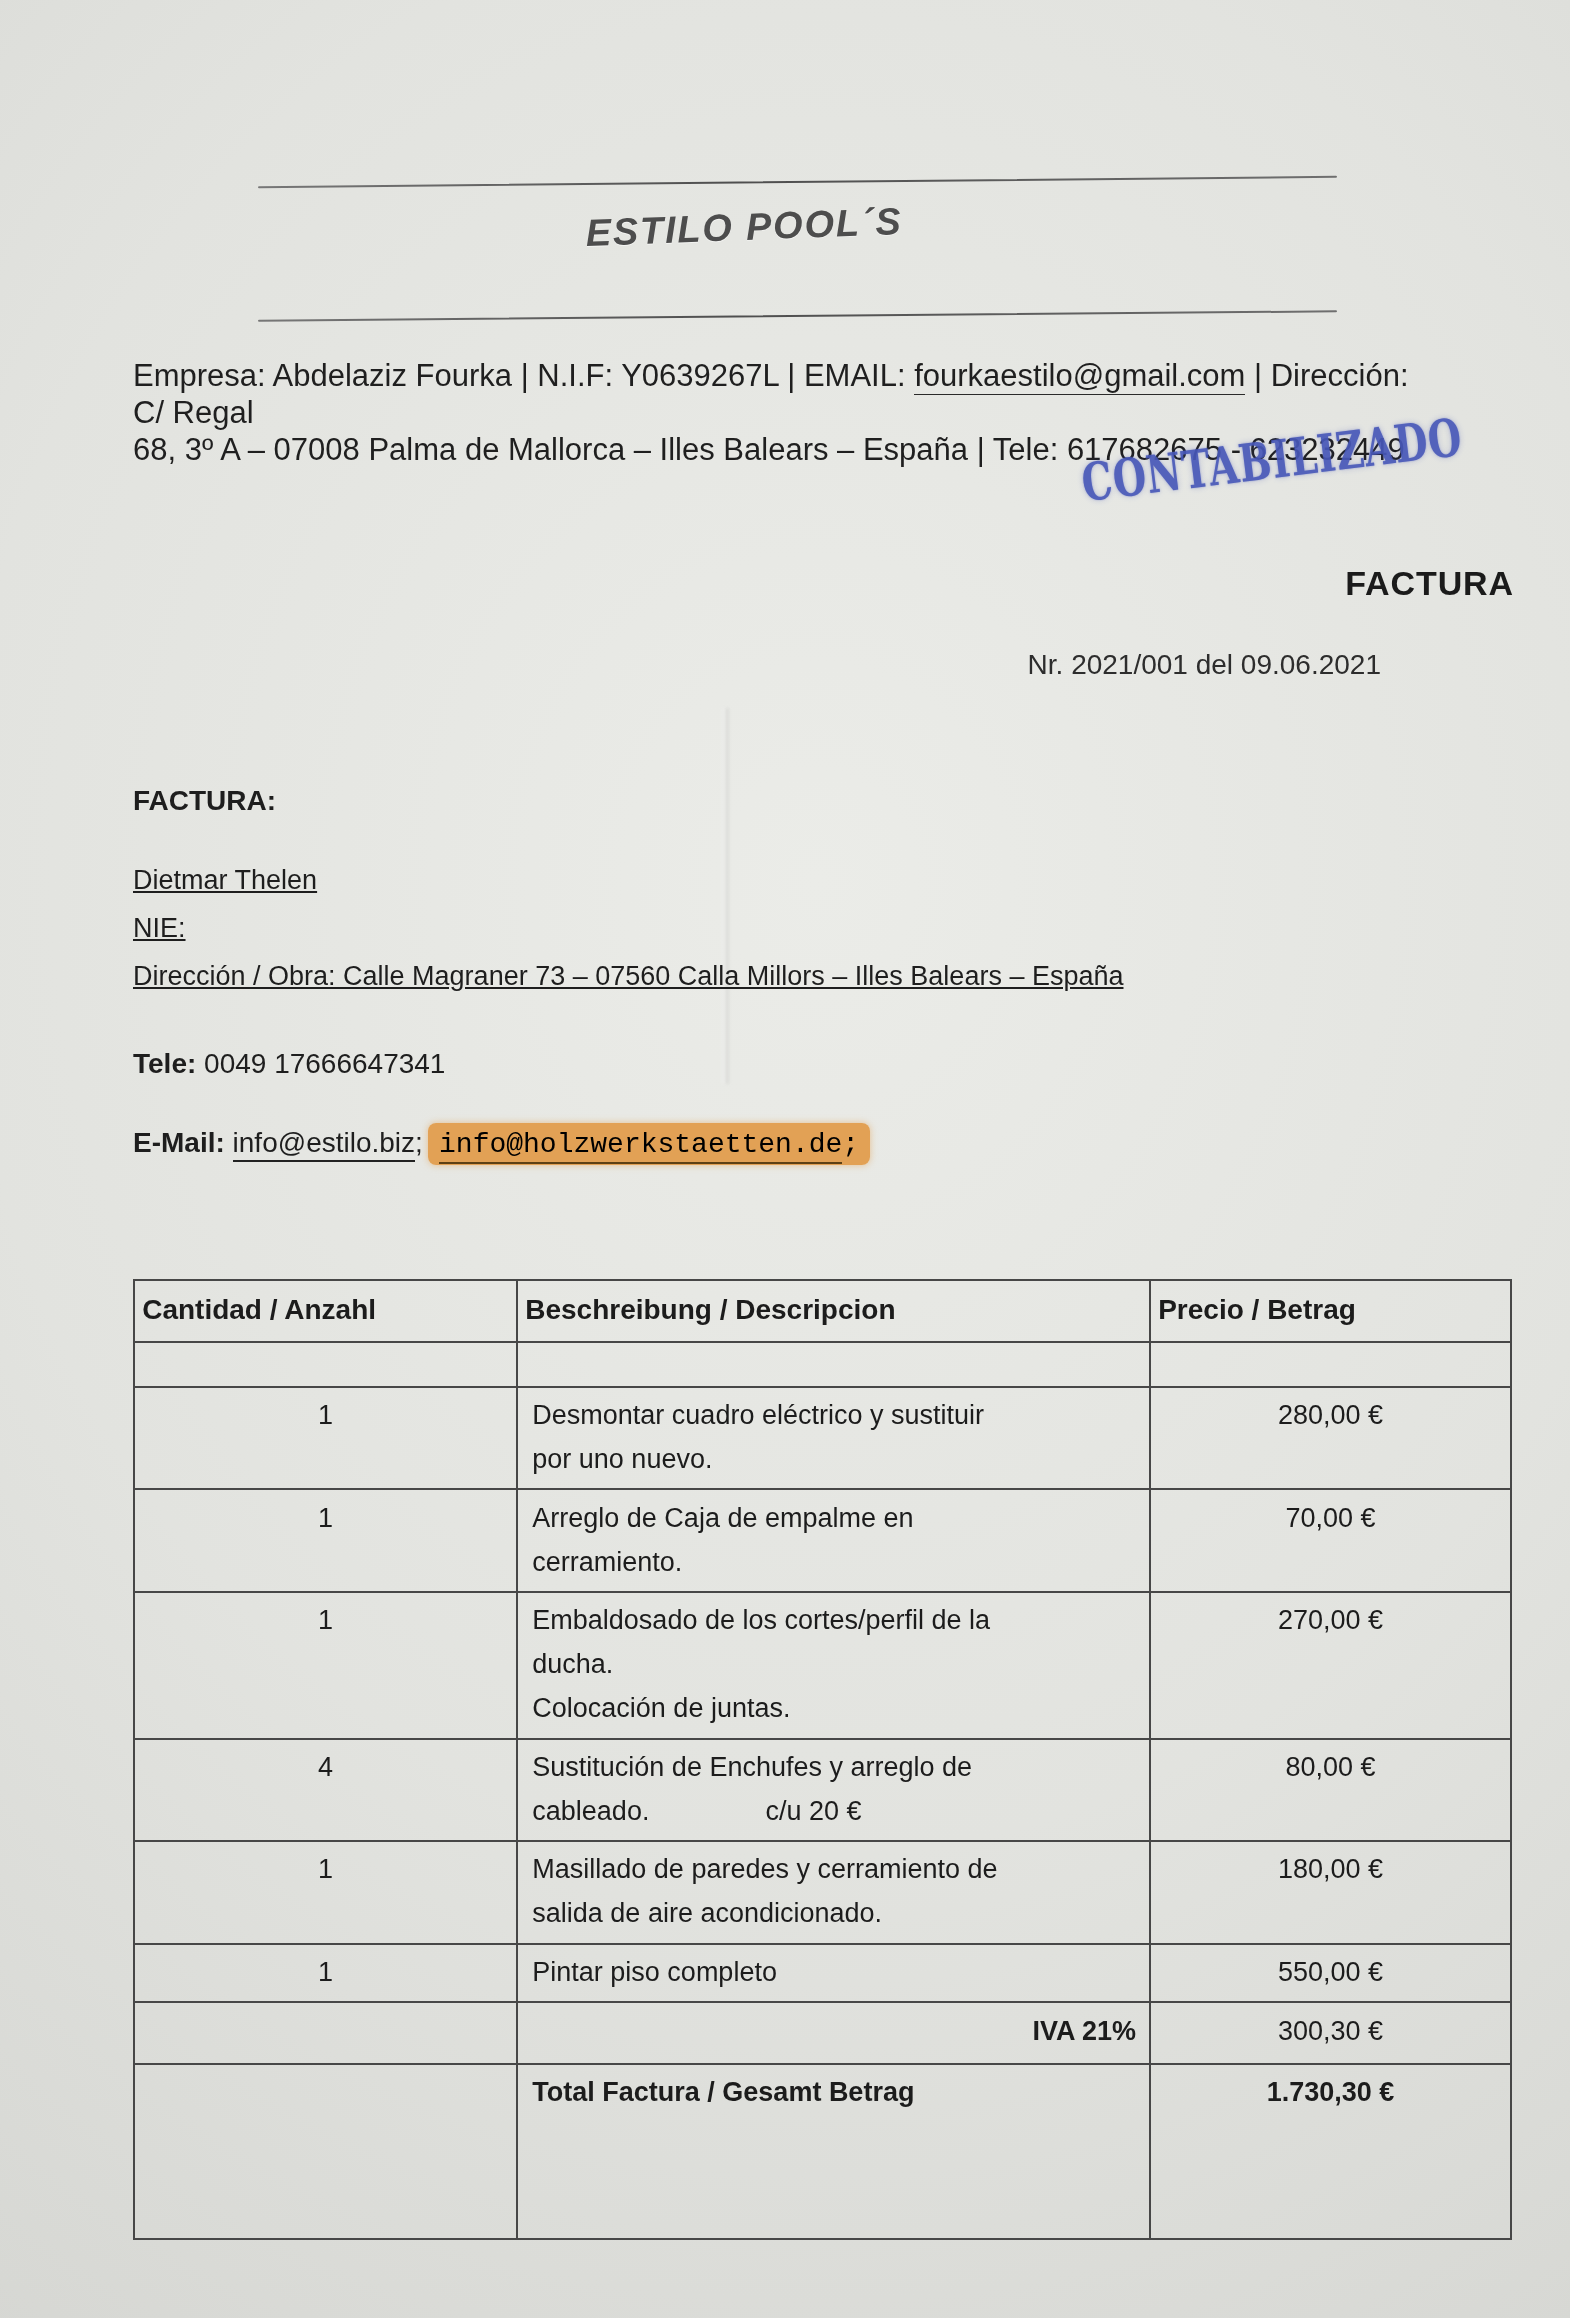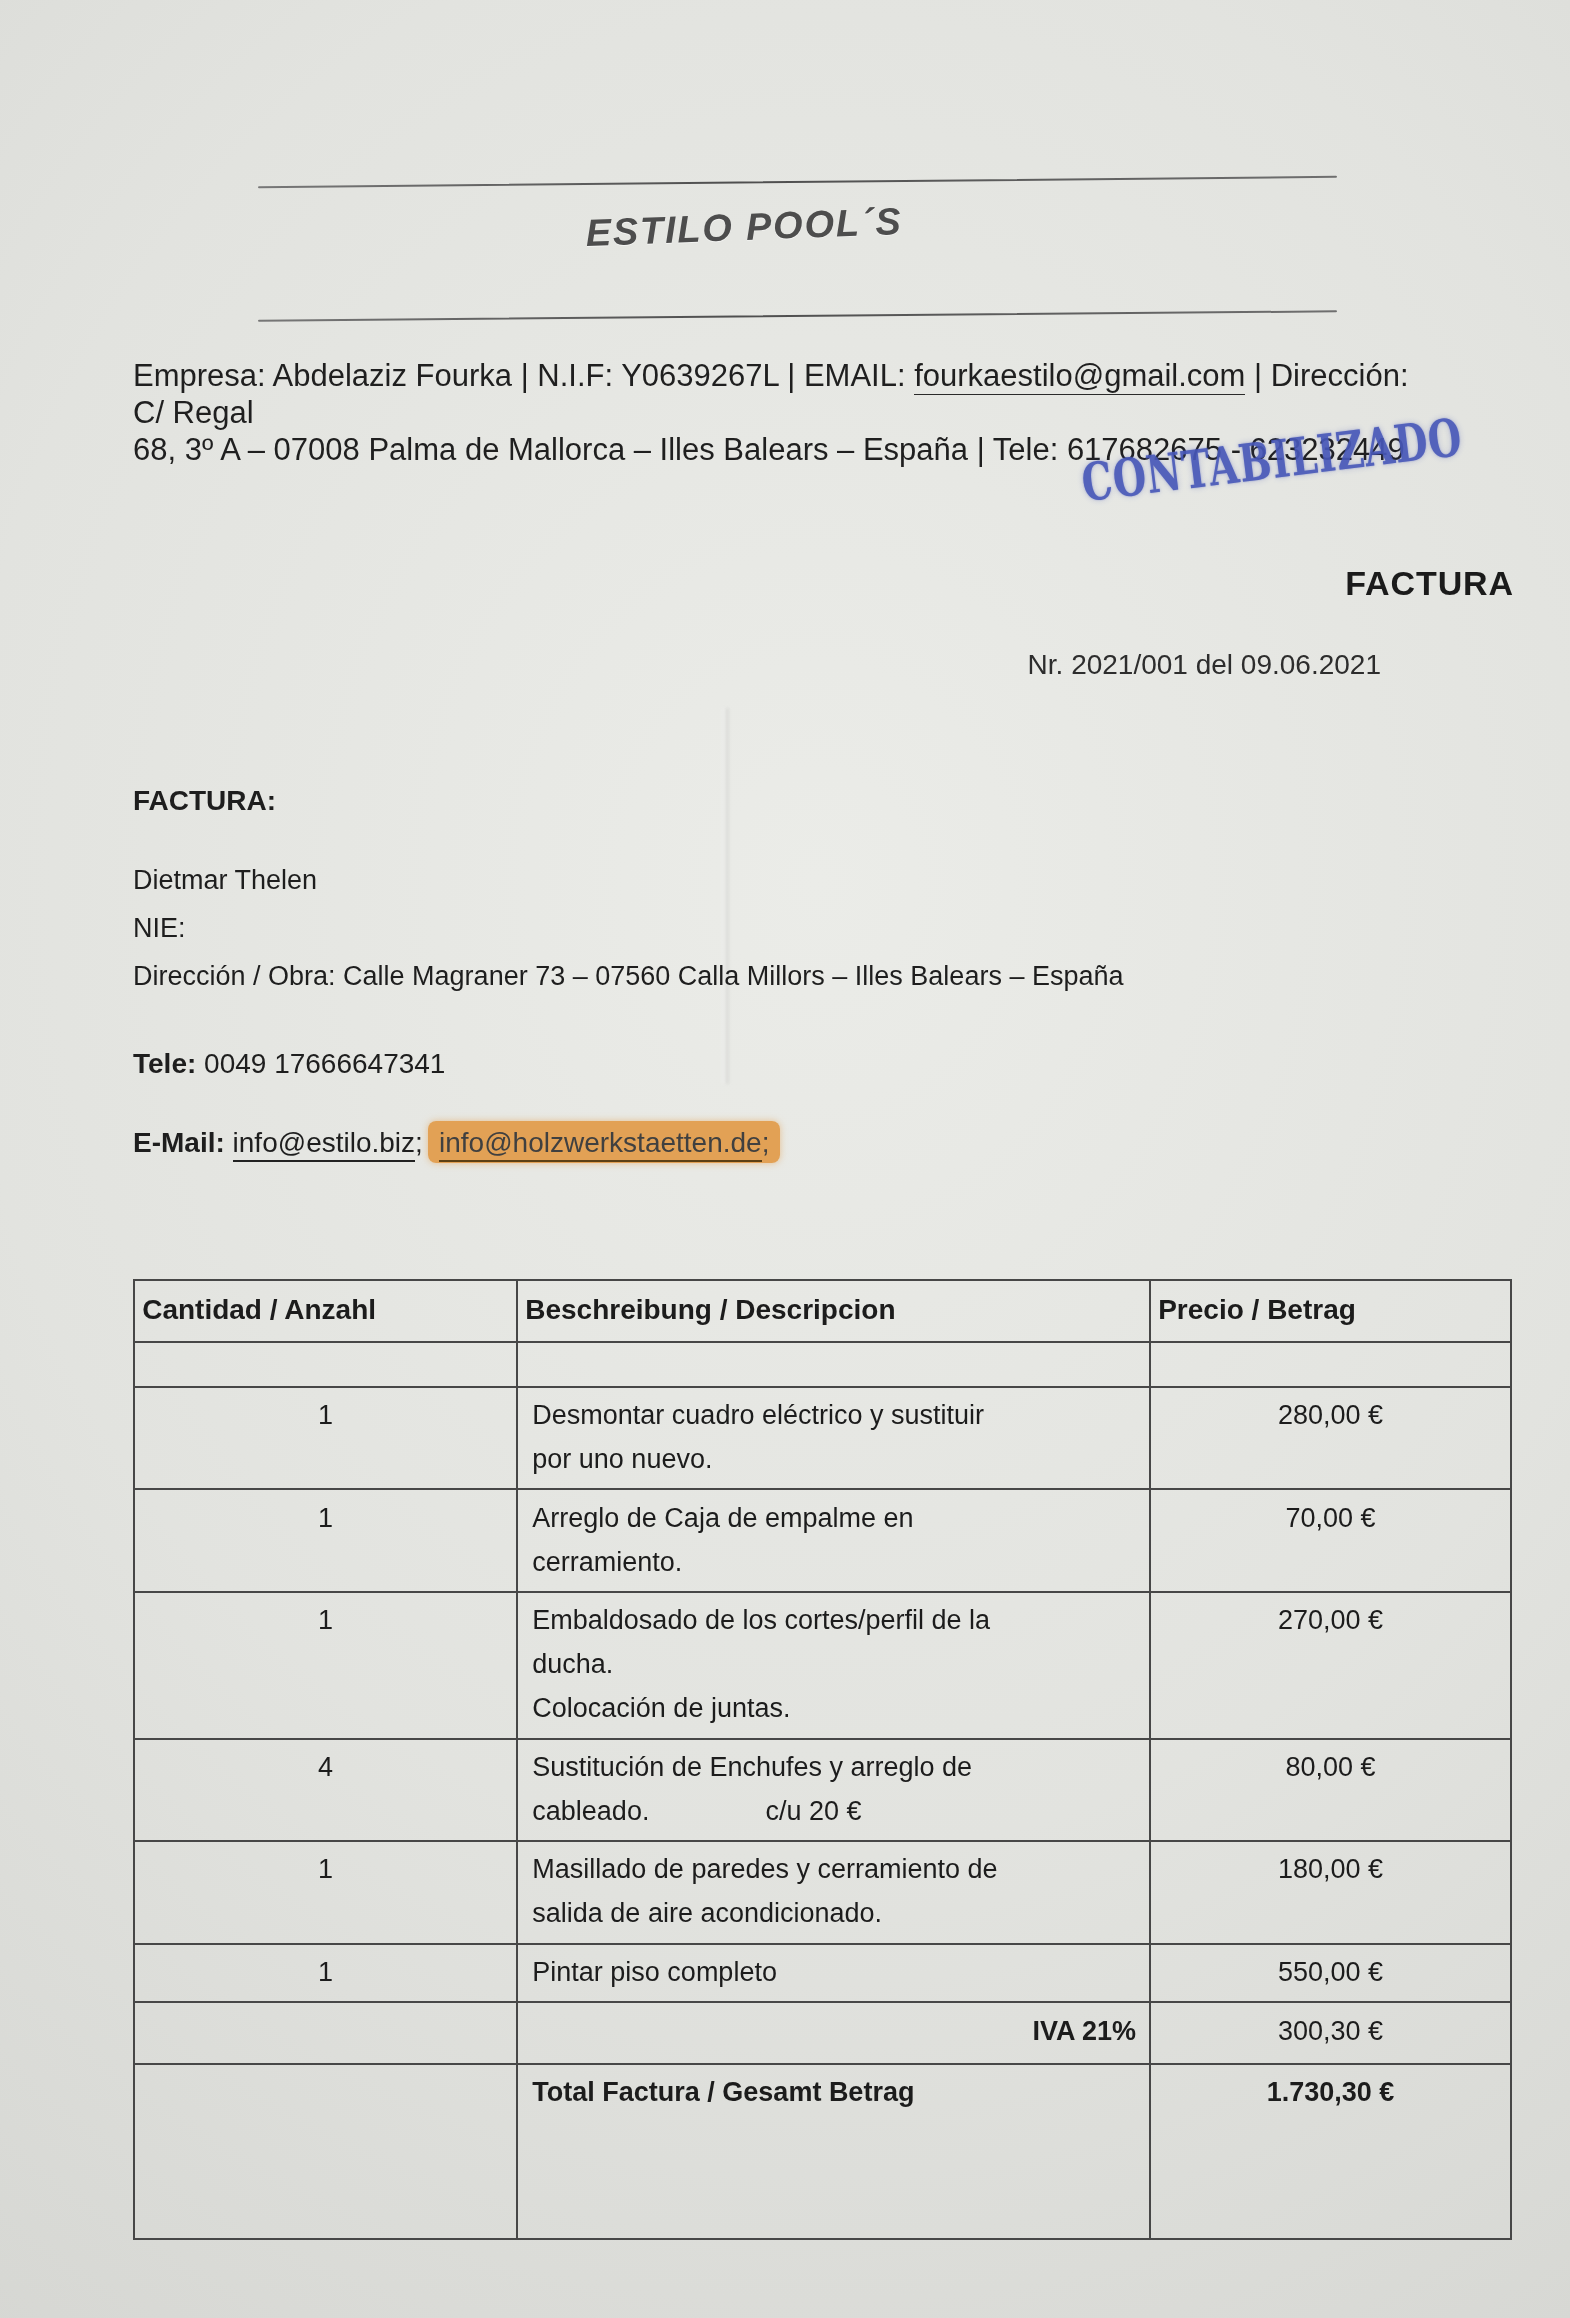--- a/index.html
+++ b/index.html
@@ -44,29 +44,30 @@
   }
   .title{
     position:absolute;left:0;top:564px;width:1514px;text-align:right;
     font-size:34px;font-weight:bold;letter-spacing:0.9px;color:#1b1b1b;
   }
   .invoice-no{
     position:absolute;top:649px;right:190px;font-size:28px;color:#2d2d2d;
   }
   .client{position:absolute;left:133px;top:785px;font-size:27px;color:#1e1e1e;}
   .client .label{display:block;font-weight:bold;font-size:28px;margin:0 0 39px;}
-  .client .line{display:block;line-height:48px;}
+  .client .line{display:block;line-height:48px;text-decoration:underline;}
   .tele{position:absolute;left:133px;top:1048px;font-size:28px;color:#1e1e1e;}
   .email{position:absolute;left:133px;top:1127px;font-size:28px;color:#1e1e1e;}
   .b{font-weight:bold;}
   .u2{border-bottom:2.7px solid #222;padding-bottom:1.8px;}
   .hl{
-    background:var(--highlight_orange,#e2a155);color:#404040;
+    background:var(--highlight_orange,#e2a155);color:#000000;
     padding:6.3px 10.8px 4.5px;border-radius:8px;margin-left:5.4px;
     box-shadow:0 0 7.2px rgba(226,161,85,.6);
+    font-family:Liberation Mono, monospace;
   }
   .hl .u2{border-color:#5d4014;}
   table.invoice{
     position:absolute;left:133px;top:1279px;width:1376px;
     border-collapse:collapse;table-layout:fixed;
     font-size:27px;color:#1c1c1c;
   }
   table.invoice th,table.invoice td{
     border:2.7px solid #474747;vertical-align:top;
     padding:5.4px 14.3px 7.2px;line-height:44px;

